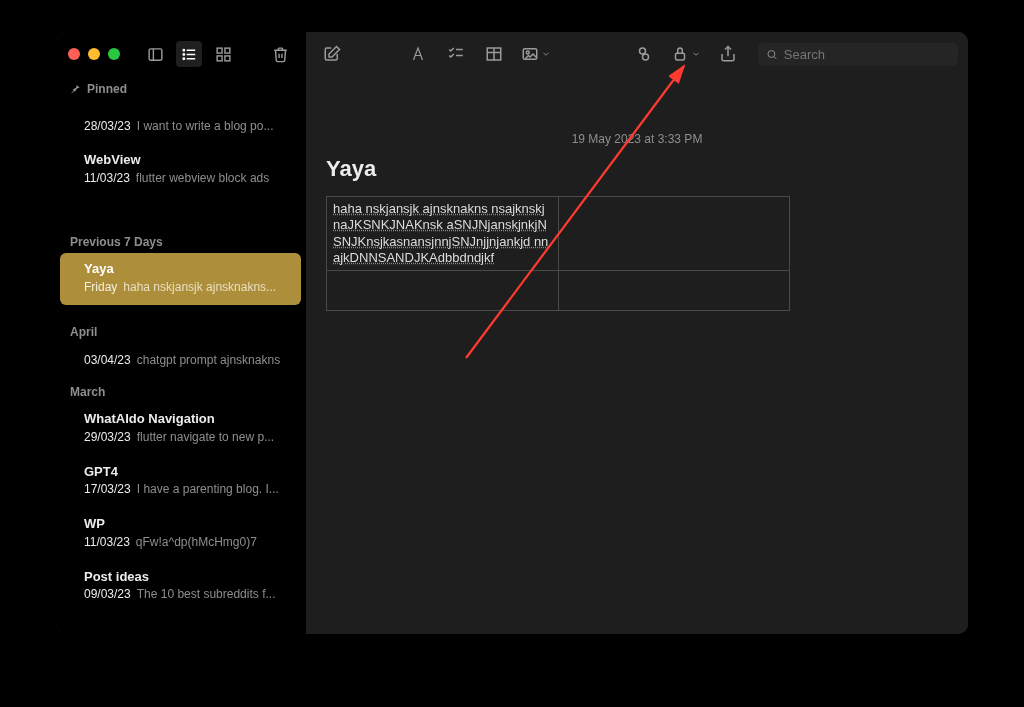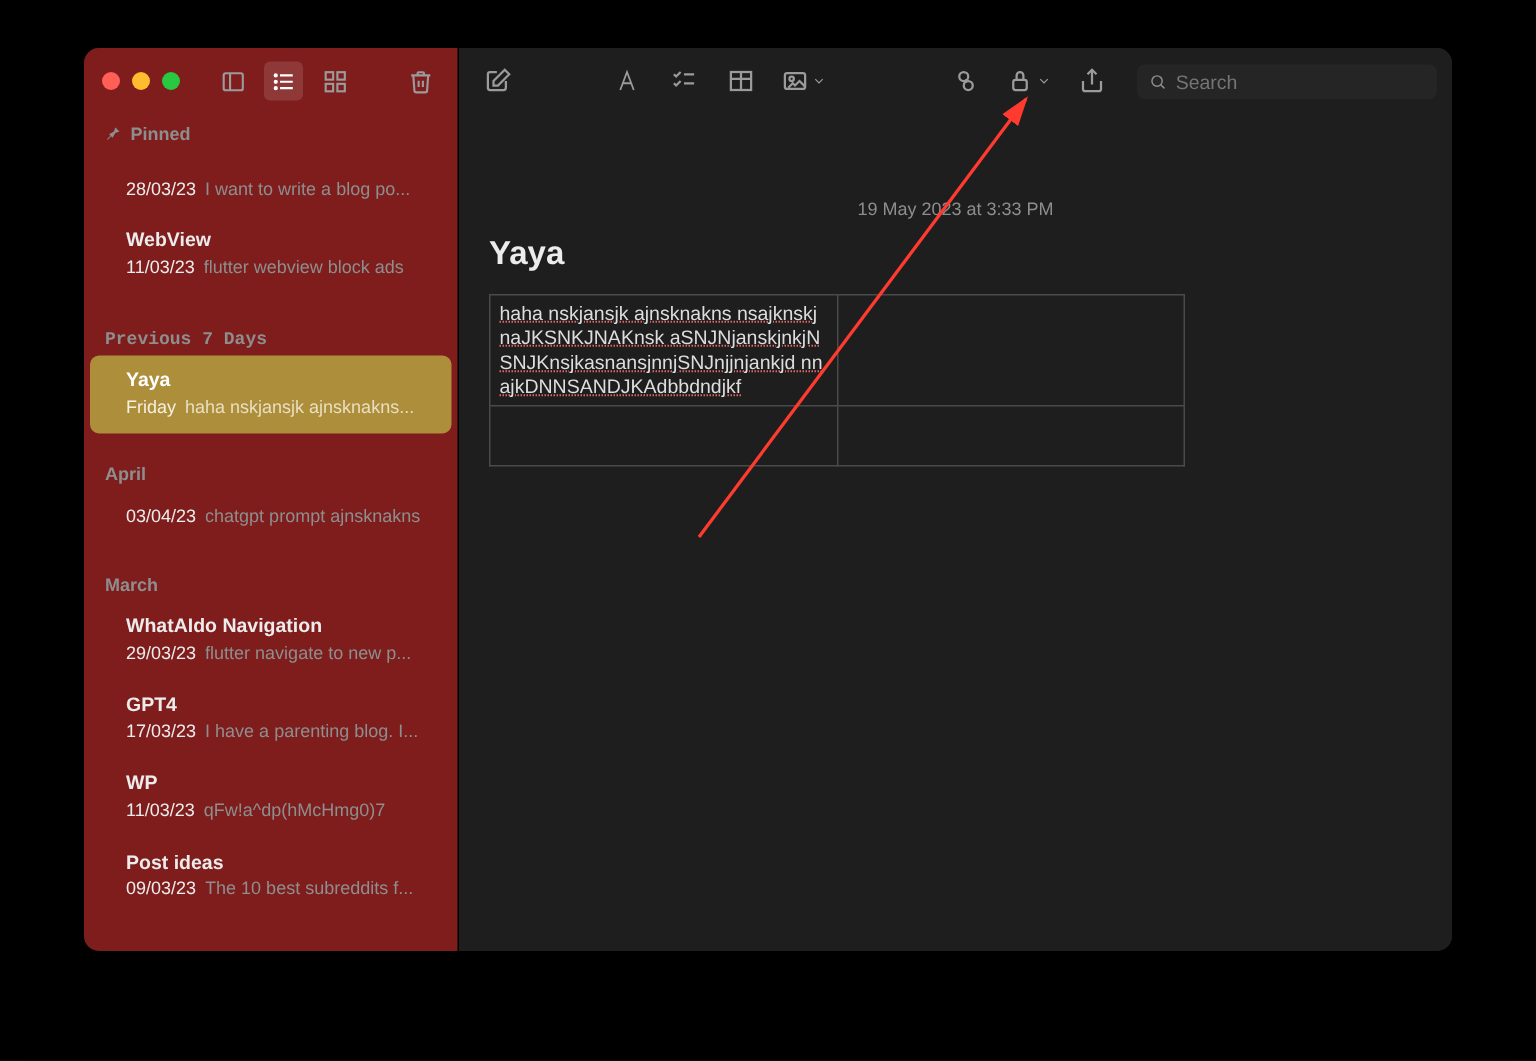--- a/index.html
+++ b/index.html
@@ -18,21 +18,21 @@
     width: 912px;
     height: 602px;
     background: #1e1e1e;
     border-radius: 10px;
     overflow: hidden;
     display: flex;
     box-shadow: 0 20px 60px rgba(0,0,0,0.6);
   }
   .sidebar {
     width: 250px;
-    background: #7f1d1d;
+    background: #000000;
     display: flex;
     flex-direction: column;
     border-right: 1px solid #000;
   }
   .titlebar {
     height: 44px;
     display: flex;
     align-items: center;
     padding: 0 12px;
     gap: 8px;
@@ -203,36 +203,36 @@
           </div>
           <div class="note-item">
             <div class="note-title">WebView</div>
             <div class="note-sub">
               <span class="note-date">11/03/23</span>
               <span class="note-preview">flutter webview block ads</span>
             </div>
           </div>
         </div>
       <div id="sections-list">
-          <div class="section-header" style="margin-top: 16px; font-family: Liberation Mono, monospace;">Previous 7 Days</div>
+          <div class="section-header" style="margin-top: 32px;">Previous 7 Days</div>
           <div class="note-item selected">
             <div class="note-title">Yaya</div>
             <div class="note-sub">
               <span class="note-date">Friday</span>
               <span class="note-preview">haha nskjansjk ajnsknakns...</span>
             </div>
           </div>
           <div class="section-header" style="margin-top: 14px;">April</div>
           <div class="note-item">
             <div class="note-sub">
               <span class="note-date">03/04/23</span>
               <span class="note-preview">chatgpt prompt ajnsknakns</span>
             </div>
           </div>
-          <div class="section-header" style="margin-top: 14px;">March</div>
+          <div class="section-header" style="">March</div>
           <div class="note-item">
             <div class="note-title">WhatAIdo Navigation</div>
             <div class="note-sub">
               <span class="note-date">29/03/23</span>
               <span class="note-preview">flutter navigate to new p...</span>
             </div>
           </div>
           <div class="note-item">
             <div class="note-title">GPT4</div>
             <div class="note-sub">

